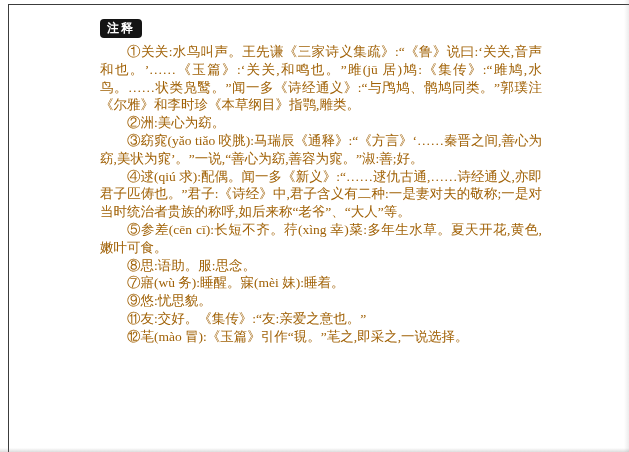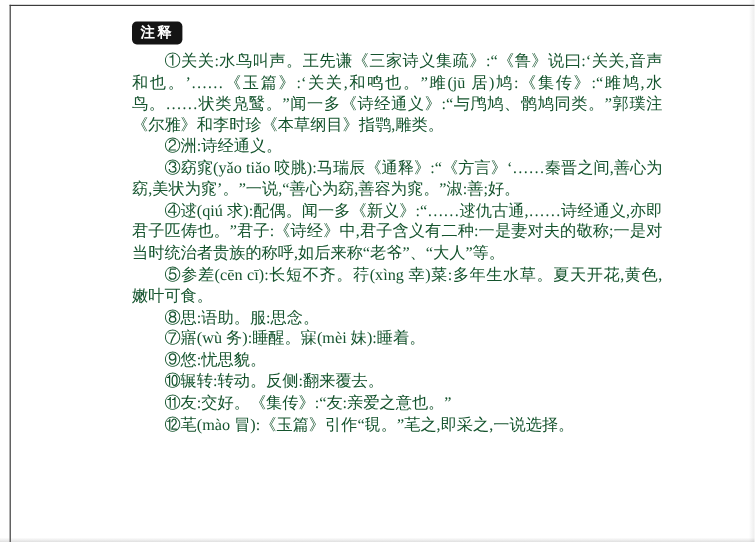--- a/index.html
+++ b/index.html
@@ -46,63 +46,61 @@
     top: 0;
     bottom: 0;
     width: 5px;
     background: linear-gradient(to right, rgba(0,0,0,0), rgba(150,150,150,0.18));
   }
   .content {
     position: absolute;
     left: 100px;
     top: 18px;
     width: 442px;
-    margin-left: 10px;
   }
   .badge {
     display: inline-block;
     background: #141414;
     color: #ffffff;
     font-size: 12px;
     line-height: 14px;
     font-weight: bold;
     padding: 2px 7px 3px 7px;
     border-radius: 4px;
     letter-spacing: 2px;
     margin: 0 0 5px 0;
   }
   .notes p {
     margin: 0;
     padding: 0;
     text-indent: 2em;
     text-align: justify;
     font-size: 13.5px;
     line-height: 17.8px;
-    color: #14532d;
+    color: #a16207;
   }
 </style>
 </head>
 <body>
 
 <div class="page">
   <div class="border-top"></div>
   <div class="border-left"></div>
 
   <div class="content">
     <span class="badge">注释</span>
     <div class="notes">
       <p>①关关:水鸟叫声。王先谦《三家诗义集疏》:“《鲁》说曰:‘关关,音声和也。’……《玉篇》:‘关关,和鸣也。”雎(jū 居)鸠:《集传》:“雎鸠,水鸟。……状类凫鹥。”闻一多《诗经通义》:“与鸤鸠、鹘鸠同类。”郭璞注《尔雅》和李时珍《本草纲目》指鹗,雕类。</p>
-      <p>②洲:诗经通义。</p>
+      <p>②洲:美心为窈。</p>
       <p>③窈窕(yǎo tiǎo 咬脁):马瑞辰《通释》:“《方言》‘……秦晋之间,善心为窈,美状为窕’。”一说,“善心为窈,善容为窕。”淑:善;好。</p>
       <p>④逑(qiú 求):配偶。闻一多《新义》:“……逑仇古通,……诗经通义,亦即君子匹俦也。”君子:《诗经》中,君子含义有二种:一是妻对夫的敬称;一是对当时统治者贵族的称呼,如后来称“老爷”、“大人”等。</p>
       <p>⑤参差(cēn cī):长短不齐。荇(xìng 幸)菜:多年生水草。夏天开花,黄色,嫩叶可食。</p>
       <p>⑧思:语助。服:思念。</p>
       <p>⑦寤(wù 务):睡醒。寐(mèi 妹):睡着。</p>
       <p>⑨悠:忧思貌。</p>
-      <p>⑩辗转:转动。反侧:翻来覆去。</p>
       <p>⑪友:交好。《集传》:“友:亲爱之意也。”</p>
       <p>⑫芼(mào 冒):《玉篇》引作“覒。”芼之,即采之,一说选择。</p>
     </div>
   </div>
 
   <div class="scan-shadow-right"></div>
   <div class="scan-shadow-bottom"></div>
 </div>
 
 </body></html>

